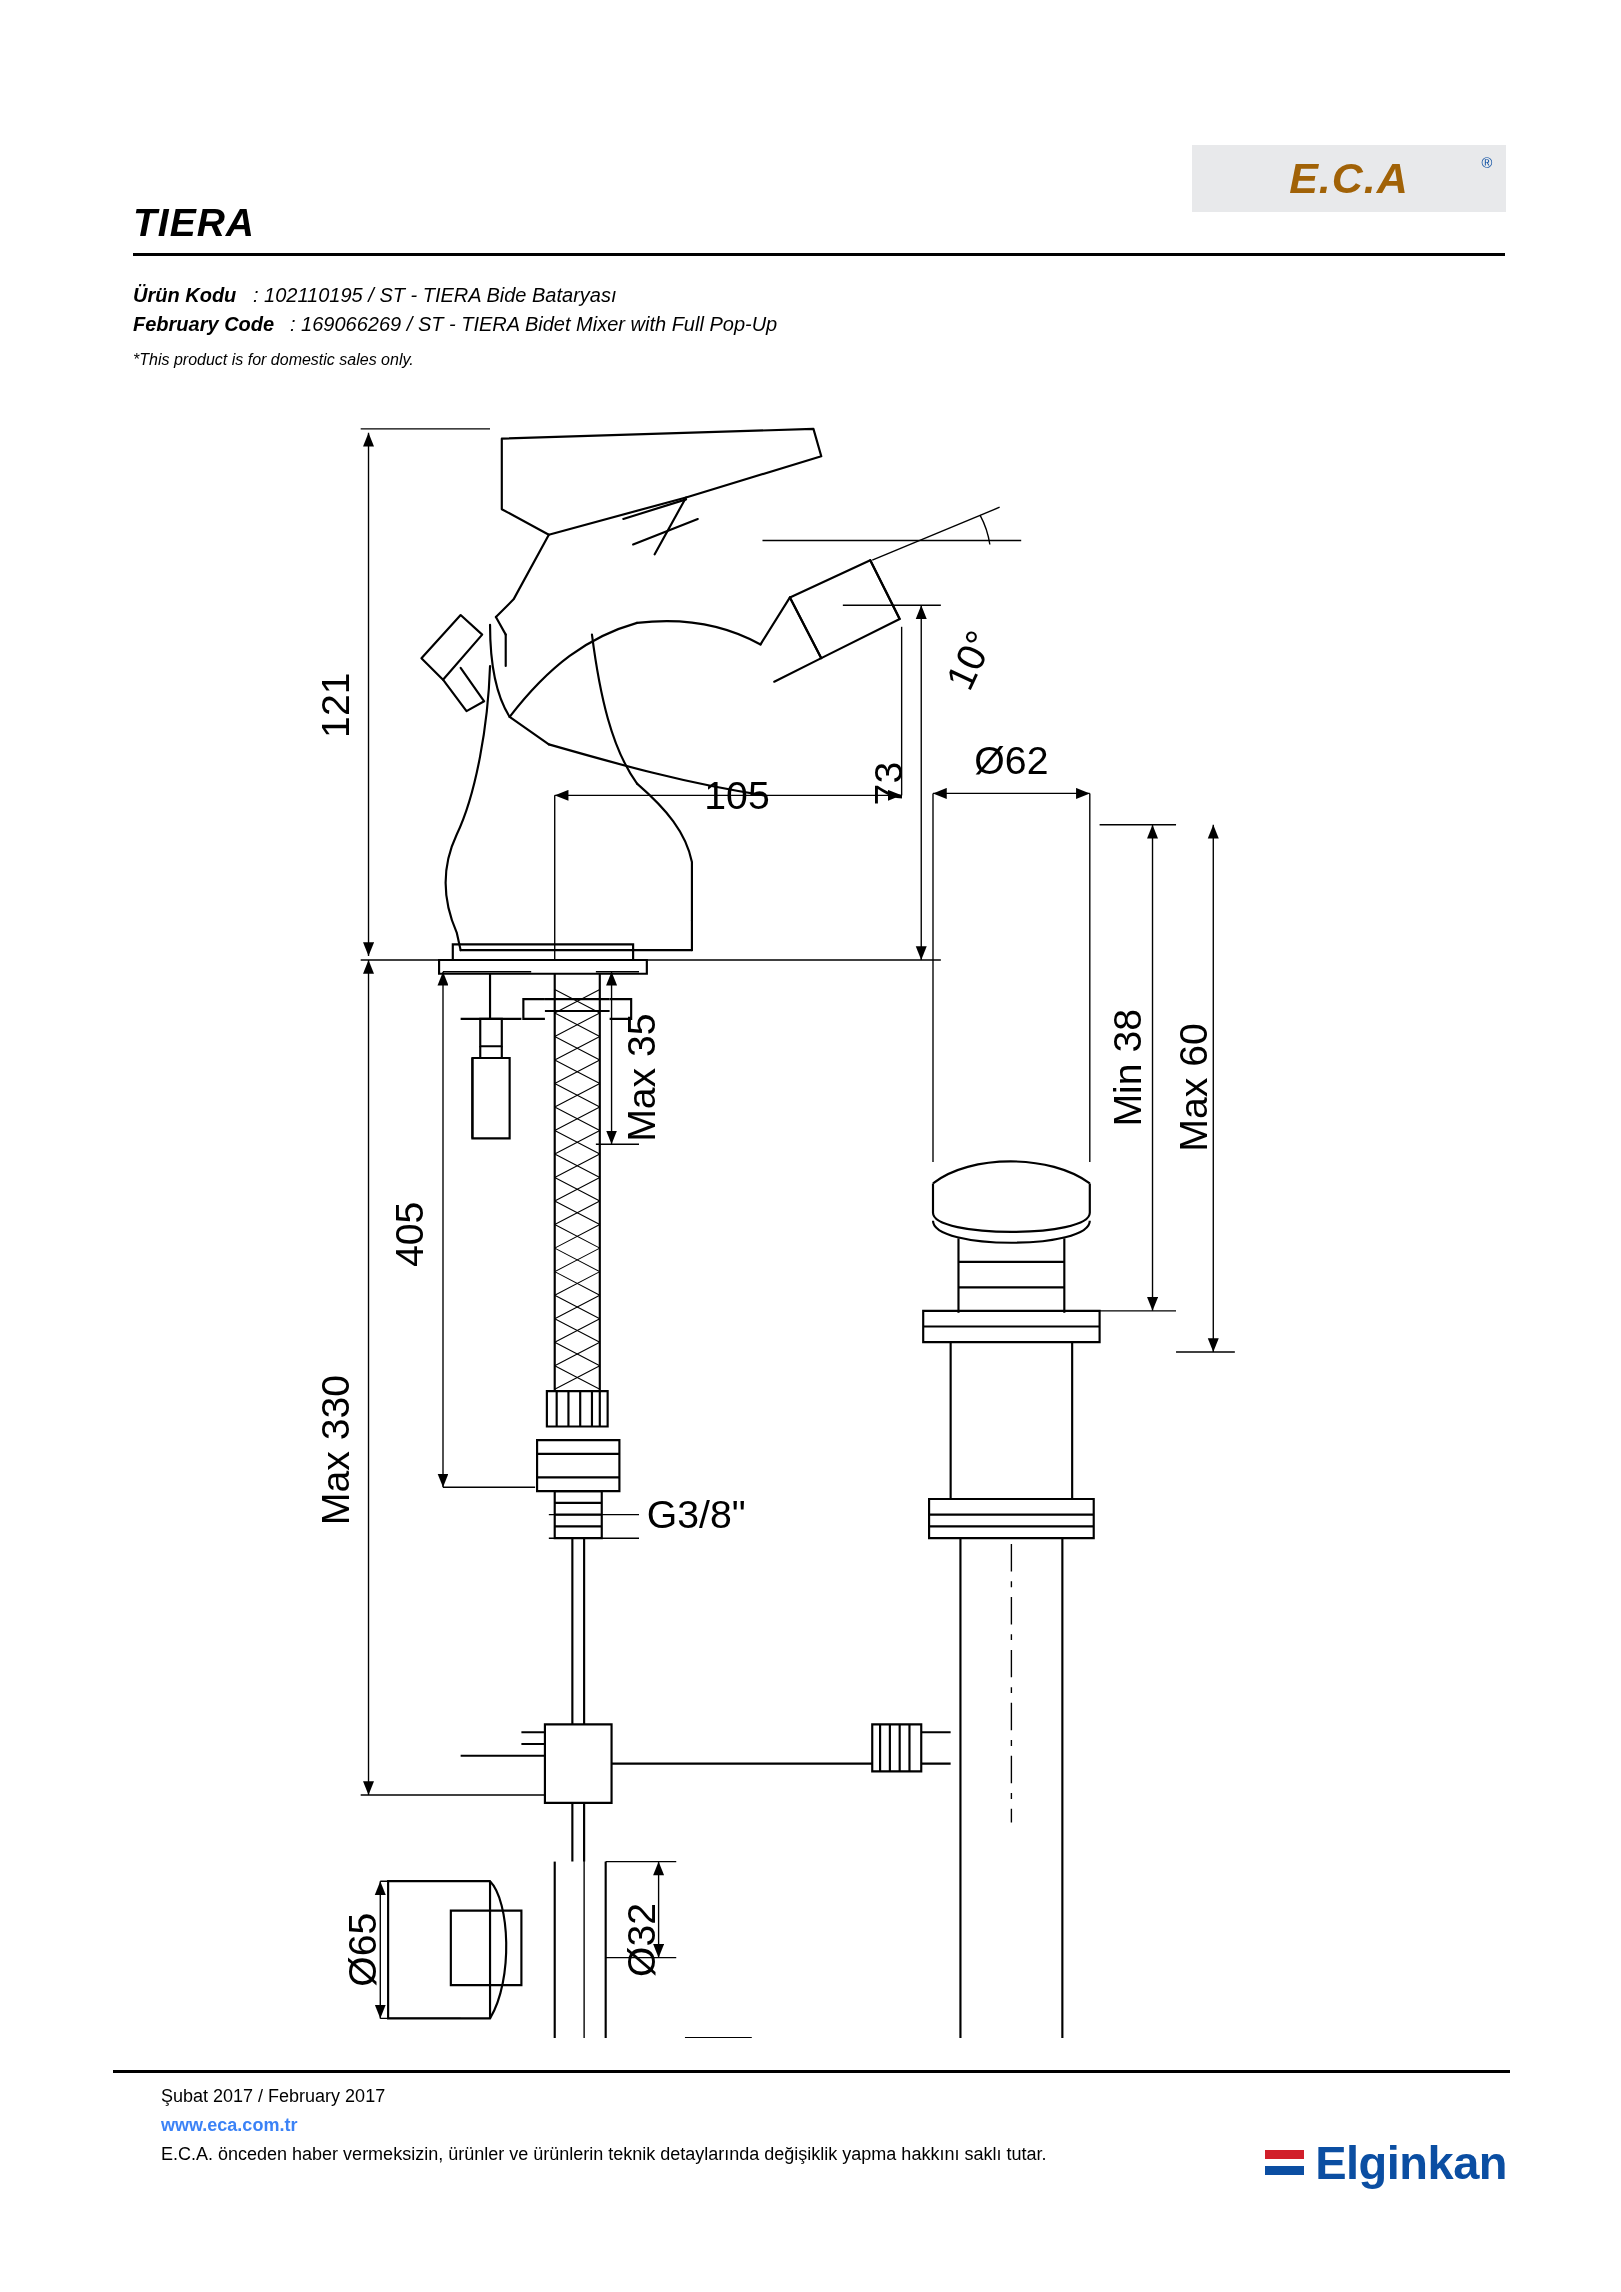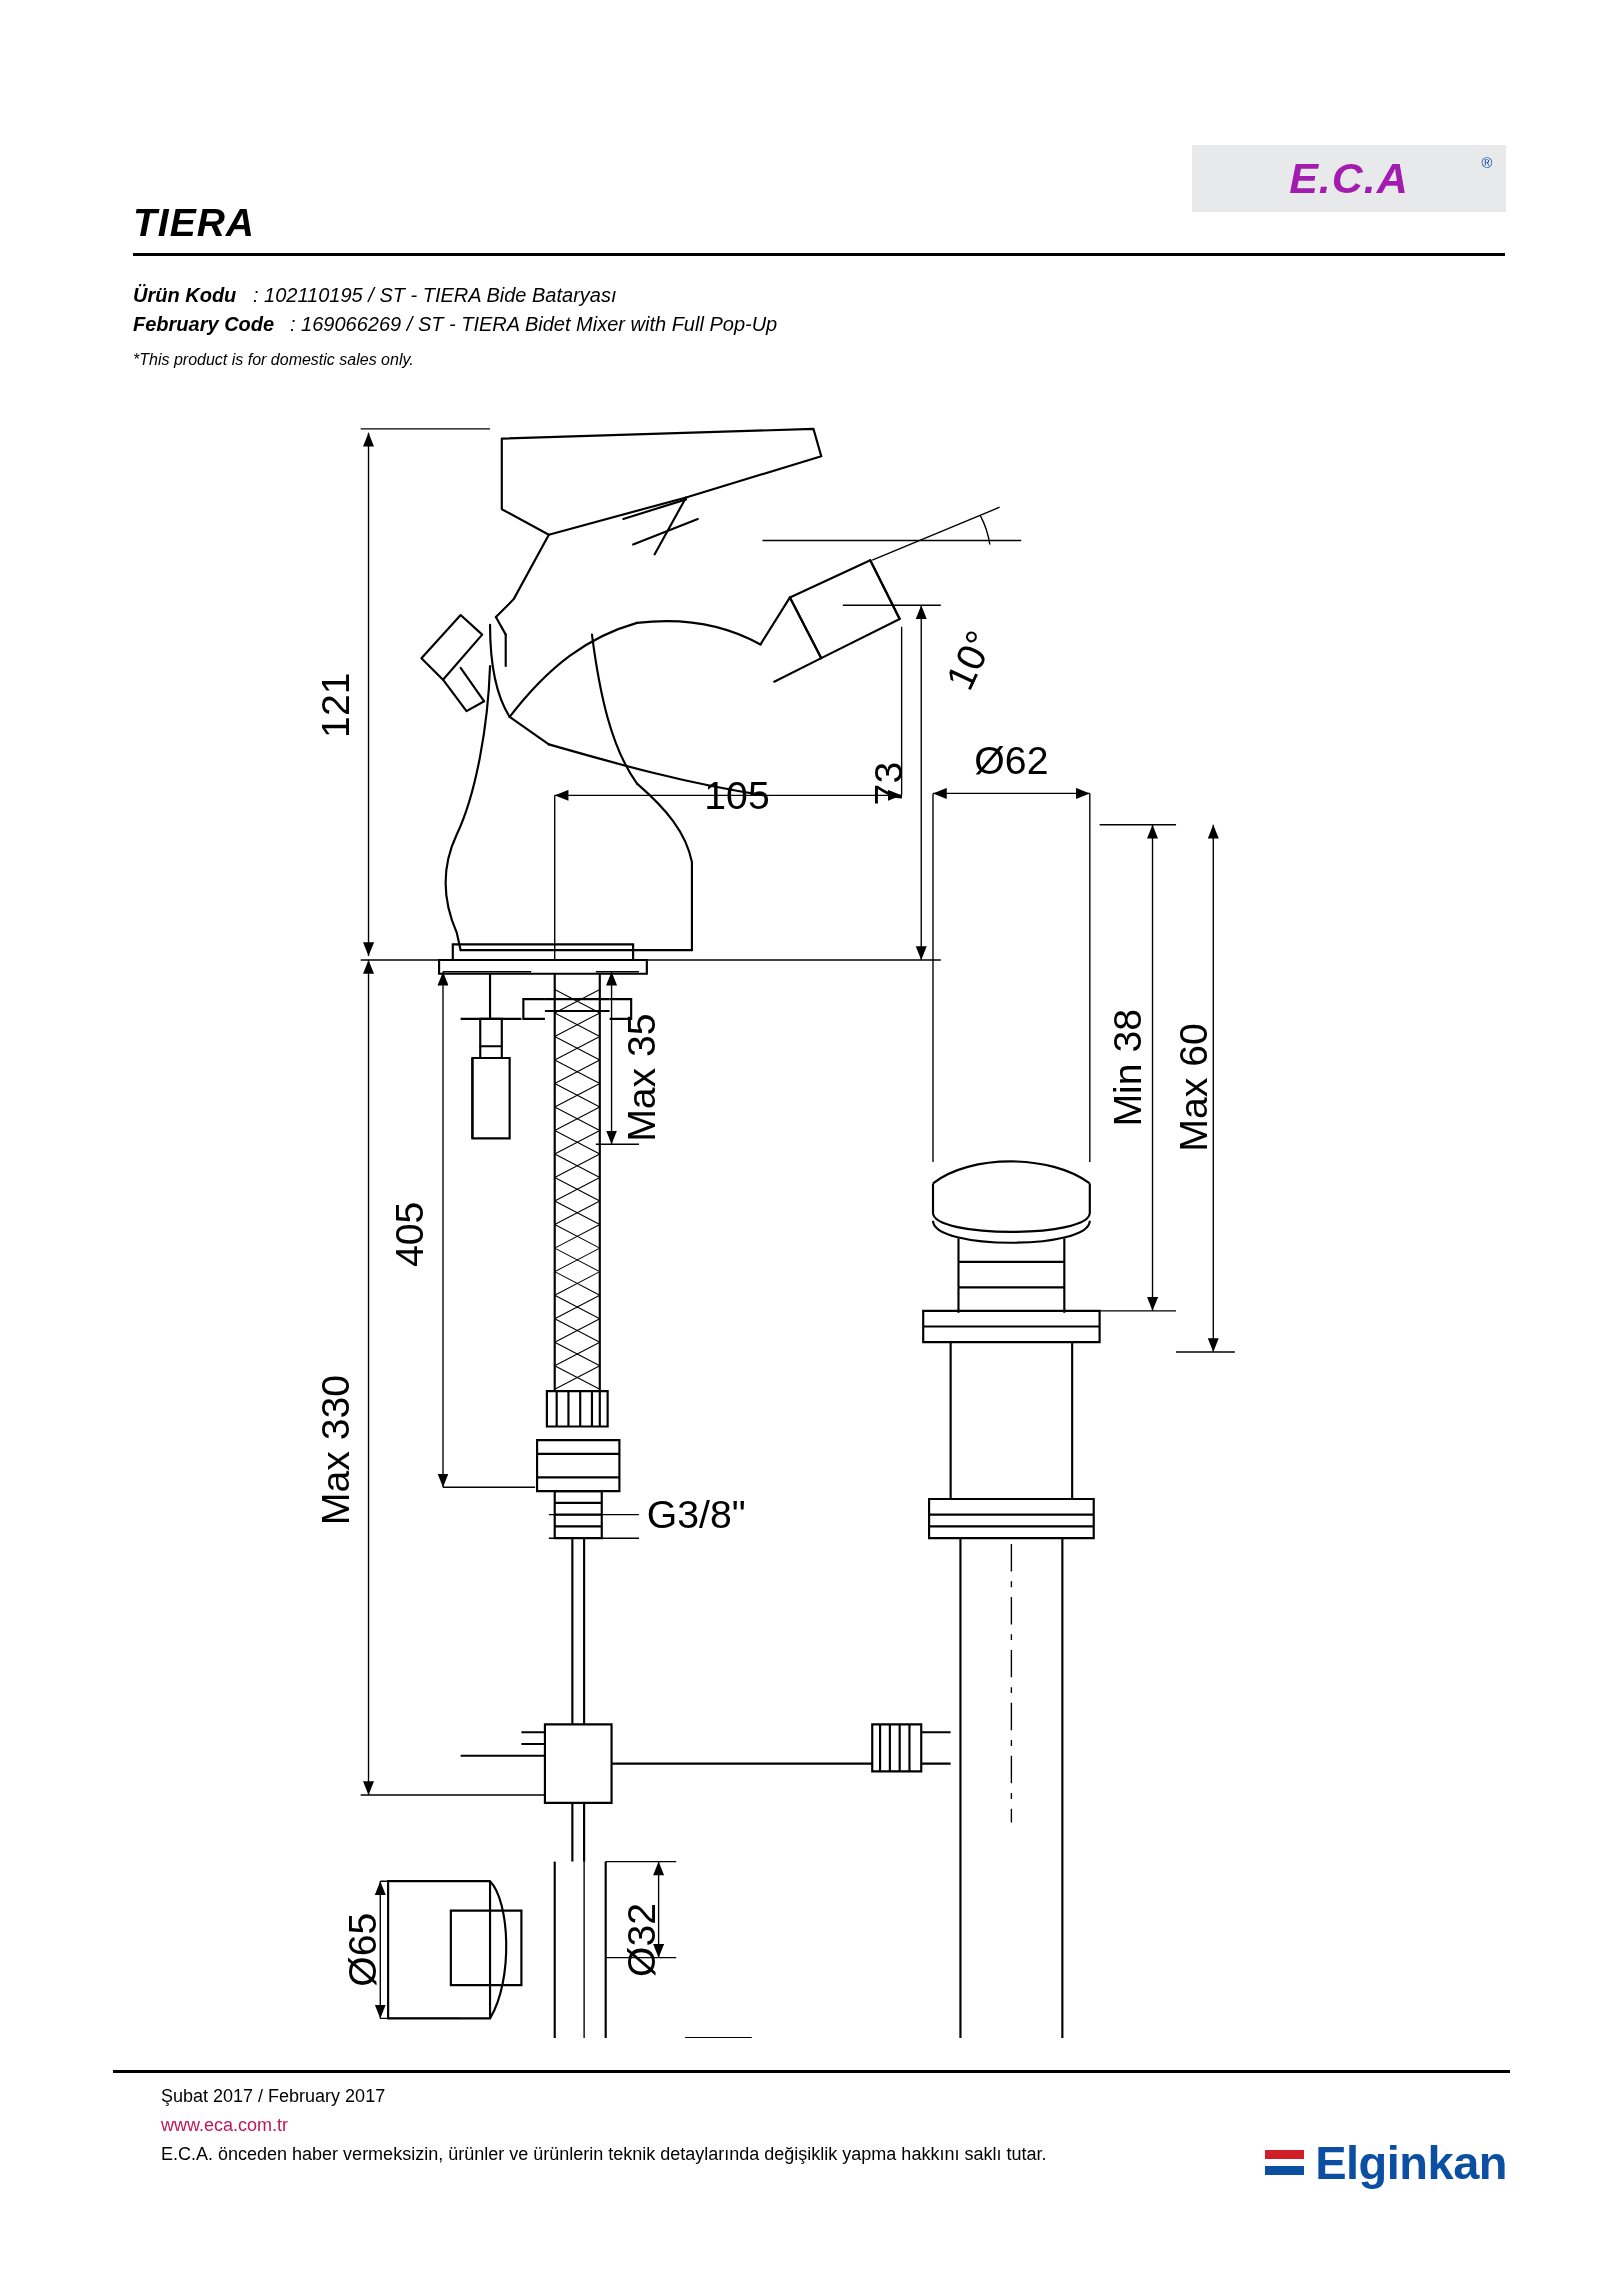--- a/index.html
+++ b/index.html
@@ -31,21 +31,21 @@
     display: flex;
     align-items: center;
     justify-content: center;
   }
   .logo-text {
     font-family: "Liberation Sans", sans-serif;
     font-weight: bold;
     font-style: italic;
     font-size: 43px;
     letter-spacing: 1px;
-    color: #a21caf;
+    color: #a16207;
   }
   .logo-reg {
     position: absolute;
     right: 13.7px;
     top: 9.8px;
     font-size: 14.7px;
     color: #0b4ea2;
     font-family: "Liberation Sans", sans-serif;
   }
 
@@ -111,22 +111,22 @@
   }
   .footer {
     position: absolute;
     left: 115px;
     top: 2082px;
     font-size: 18px;
     line-height: 29px;
     margin-left: 46px;
   }
   .footer .site {
-    color: #be185d;
-    font-weight: normal;
+    color: #3b82f6;
+    font-weight: bold;
   }
   .elginkan {
     position: absolute;
     right: 114px;
     top: 2135px;
     display: flex;
     align-items: center;
     gap: 9px;
   }
   .elg-bars {

